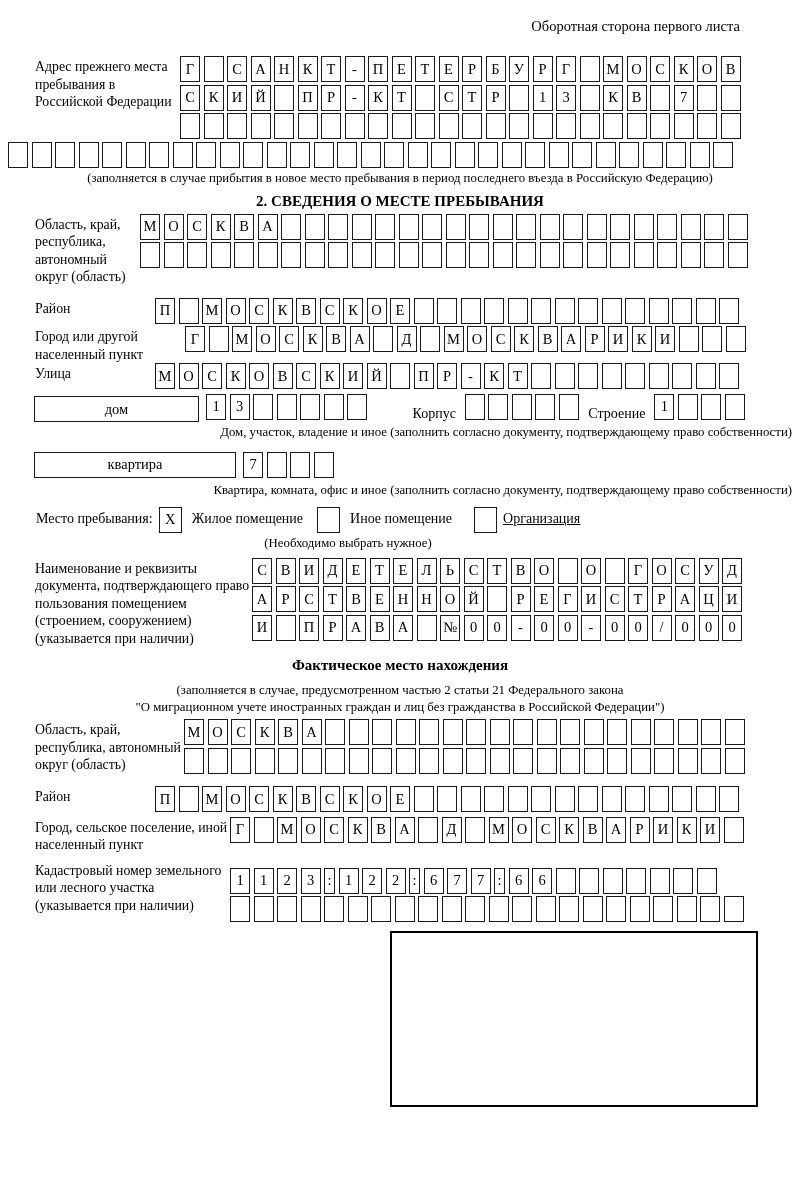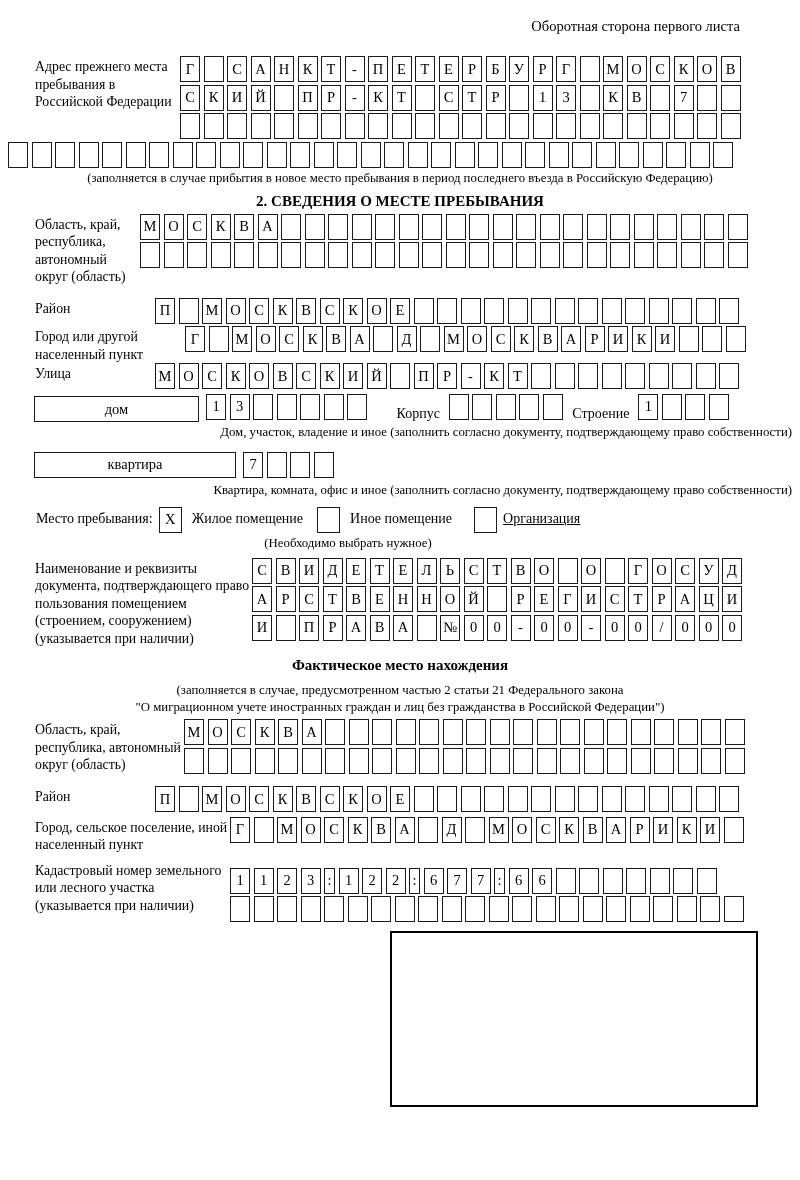--- a/index.html
+++ b/index.html
@@ -331,21 +331,21 @@
     <div class="wide-box" style="width:165px;">дом</div>
     <div class="cellrow" style="margin-left:7px;">
         <span class="cell">1</span>
         <span class="cell">3</span>
         <span class="cell"></span>
         <span class="cell"></span>
         <span class="cell"></span>
         <span class="cell"></span>
         <span class="cell"></span>
       </div>
-    <div class="inline-label" style="margin-left:26px; margin-right:9px;">Корпус</div>
+    <div class="inline-label" style="margin-left:42px; margin-right:9px;">Корпус</div>
     <div class="cellrow">
         <span class="cell"></span>
         <span class="cell"></span>
         <span class="cell"></span>
         <span class="cell"></span>
         <span class="cell"></span>
       </div>
     <div class="inline-label" style="margin-left:6px; margin-right:9px;">Строение</div>
     <div class="cellrow">
         <span class="cell">1</span>

